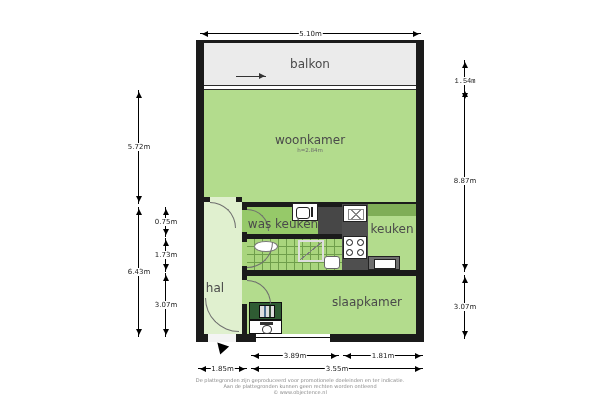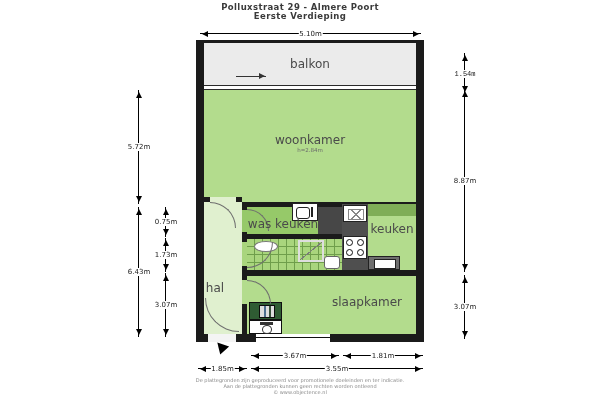--- a/index.html
+++ b/index.html
@@ -107,41 +107,37 @@
   .dim-v::after  { content:""; position:absolute; bottom:-1px; left:-3.5px; border:3px solid transparent; border-top:6px solid #000; }
   .dim-label { position:absolute; left:50%; top:50%; transform:translate(-50%,-50%);
                background:#fff; padding:0 1px; font-size:7px; color:#1a1a1a; white-space:nowrap; }
   .dim-h .dim-label { top:0; }
   .d-top   { left:200px; top:33px;  width:221px; }
   .d-lup   { left:138px; top:90px;  height:114px; }
   .d-llo   { left:138px; top:207px; height:130px; }
   .d-i1    { left:165px; top:207px; height:30px; }
   .d-i2    { left:165px; top:238px; height:34px; }
   .d-i3    { left:165px; top:273px; height:64px; }
-  .d-r1    { left:464px; top:53px;  height:41px;font-family:Liberation Mono, monospace; }
+  .d-r1    { left:464px; top:60px;  height:41px;font-family:Liberation Mono, monospace; }
   .d-r2    { left:464px; top:89px;  height:183px; }
   .d-r3    { left:464px; top:275px; height:64px; }
   .d-b1    { left:251px; top:355px; width:88px; }
   .d-b2    { left:343px; top:355px; width:80px; }
   .d-b3    { left:198px; top:368px; width:49px; }
   .d-b4    { left:251px; top:368px; width:172px; }
 
   
   #footer { position:absolute; left:0; top:377px; width:600px; text-align:center;
             font-size:5px; line-height:6px; color:#8a8a8a; }
 </style>
 </head>
 <body>
 
 <div id="screen">
 
-  <div id="title">
-    <div class="t1">Polluxstraat 29 - Almere Poort</div>
-    <div class="t2">Eerste Verdieping</div>
-  </div>
 
   <div id="plan">
     <div class="balkon"></div>
     <div class="slider"></div>
     <div class="slide-arrow sar"></div>
     <div class="slide-arrow sal"></div>
     <div class="woonkamer"></div>
 
     <div class="hal-top-wall"></div>
     <div class="hal-top-gap"></div>
@@ -232,21 +228,21 @@
   <div class="dim dim-v d-r1">
     <span class="dim-label">1.54m</span>
   </div>
   <div class="dim dim-v d-r2">
     <span class="dim-label">8.87m</span>
   </div>
   <div class="dim dim-v d-r3">
     <span class="dim-label">3.07m</span>
   </div>
   <div class="dim dim-h d-b1">
-    <span class="dim-label">3.67m</span>
+    <span class="dim-label">3.89m</span>
   </div>
   <div class="dim dim-h d-b2">
     <span class="dim-label">1.81m</span>
   </div>
   <div class="dim dim-h d-b3">
     <span class="dim-label">1.85m</span>
   </div>
   <div class="dim dim-h d-b4">
     <span class="dim-label">3.55m</span>
   </div>

